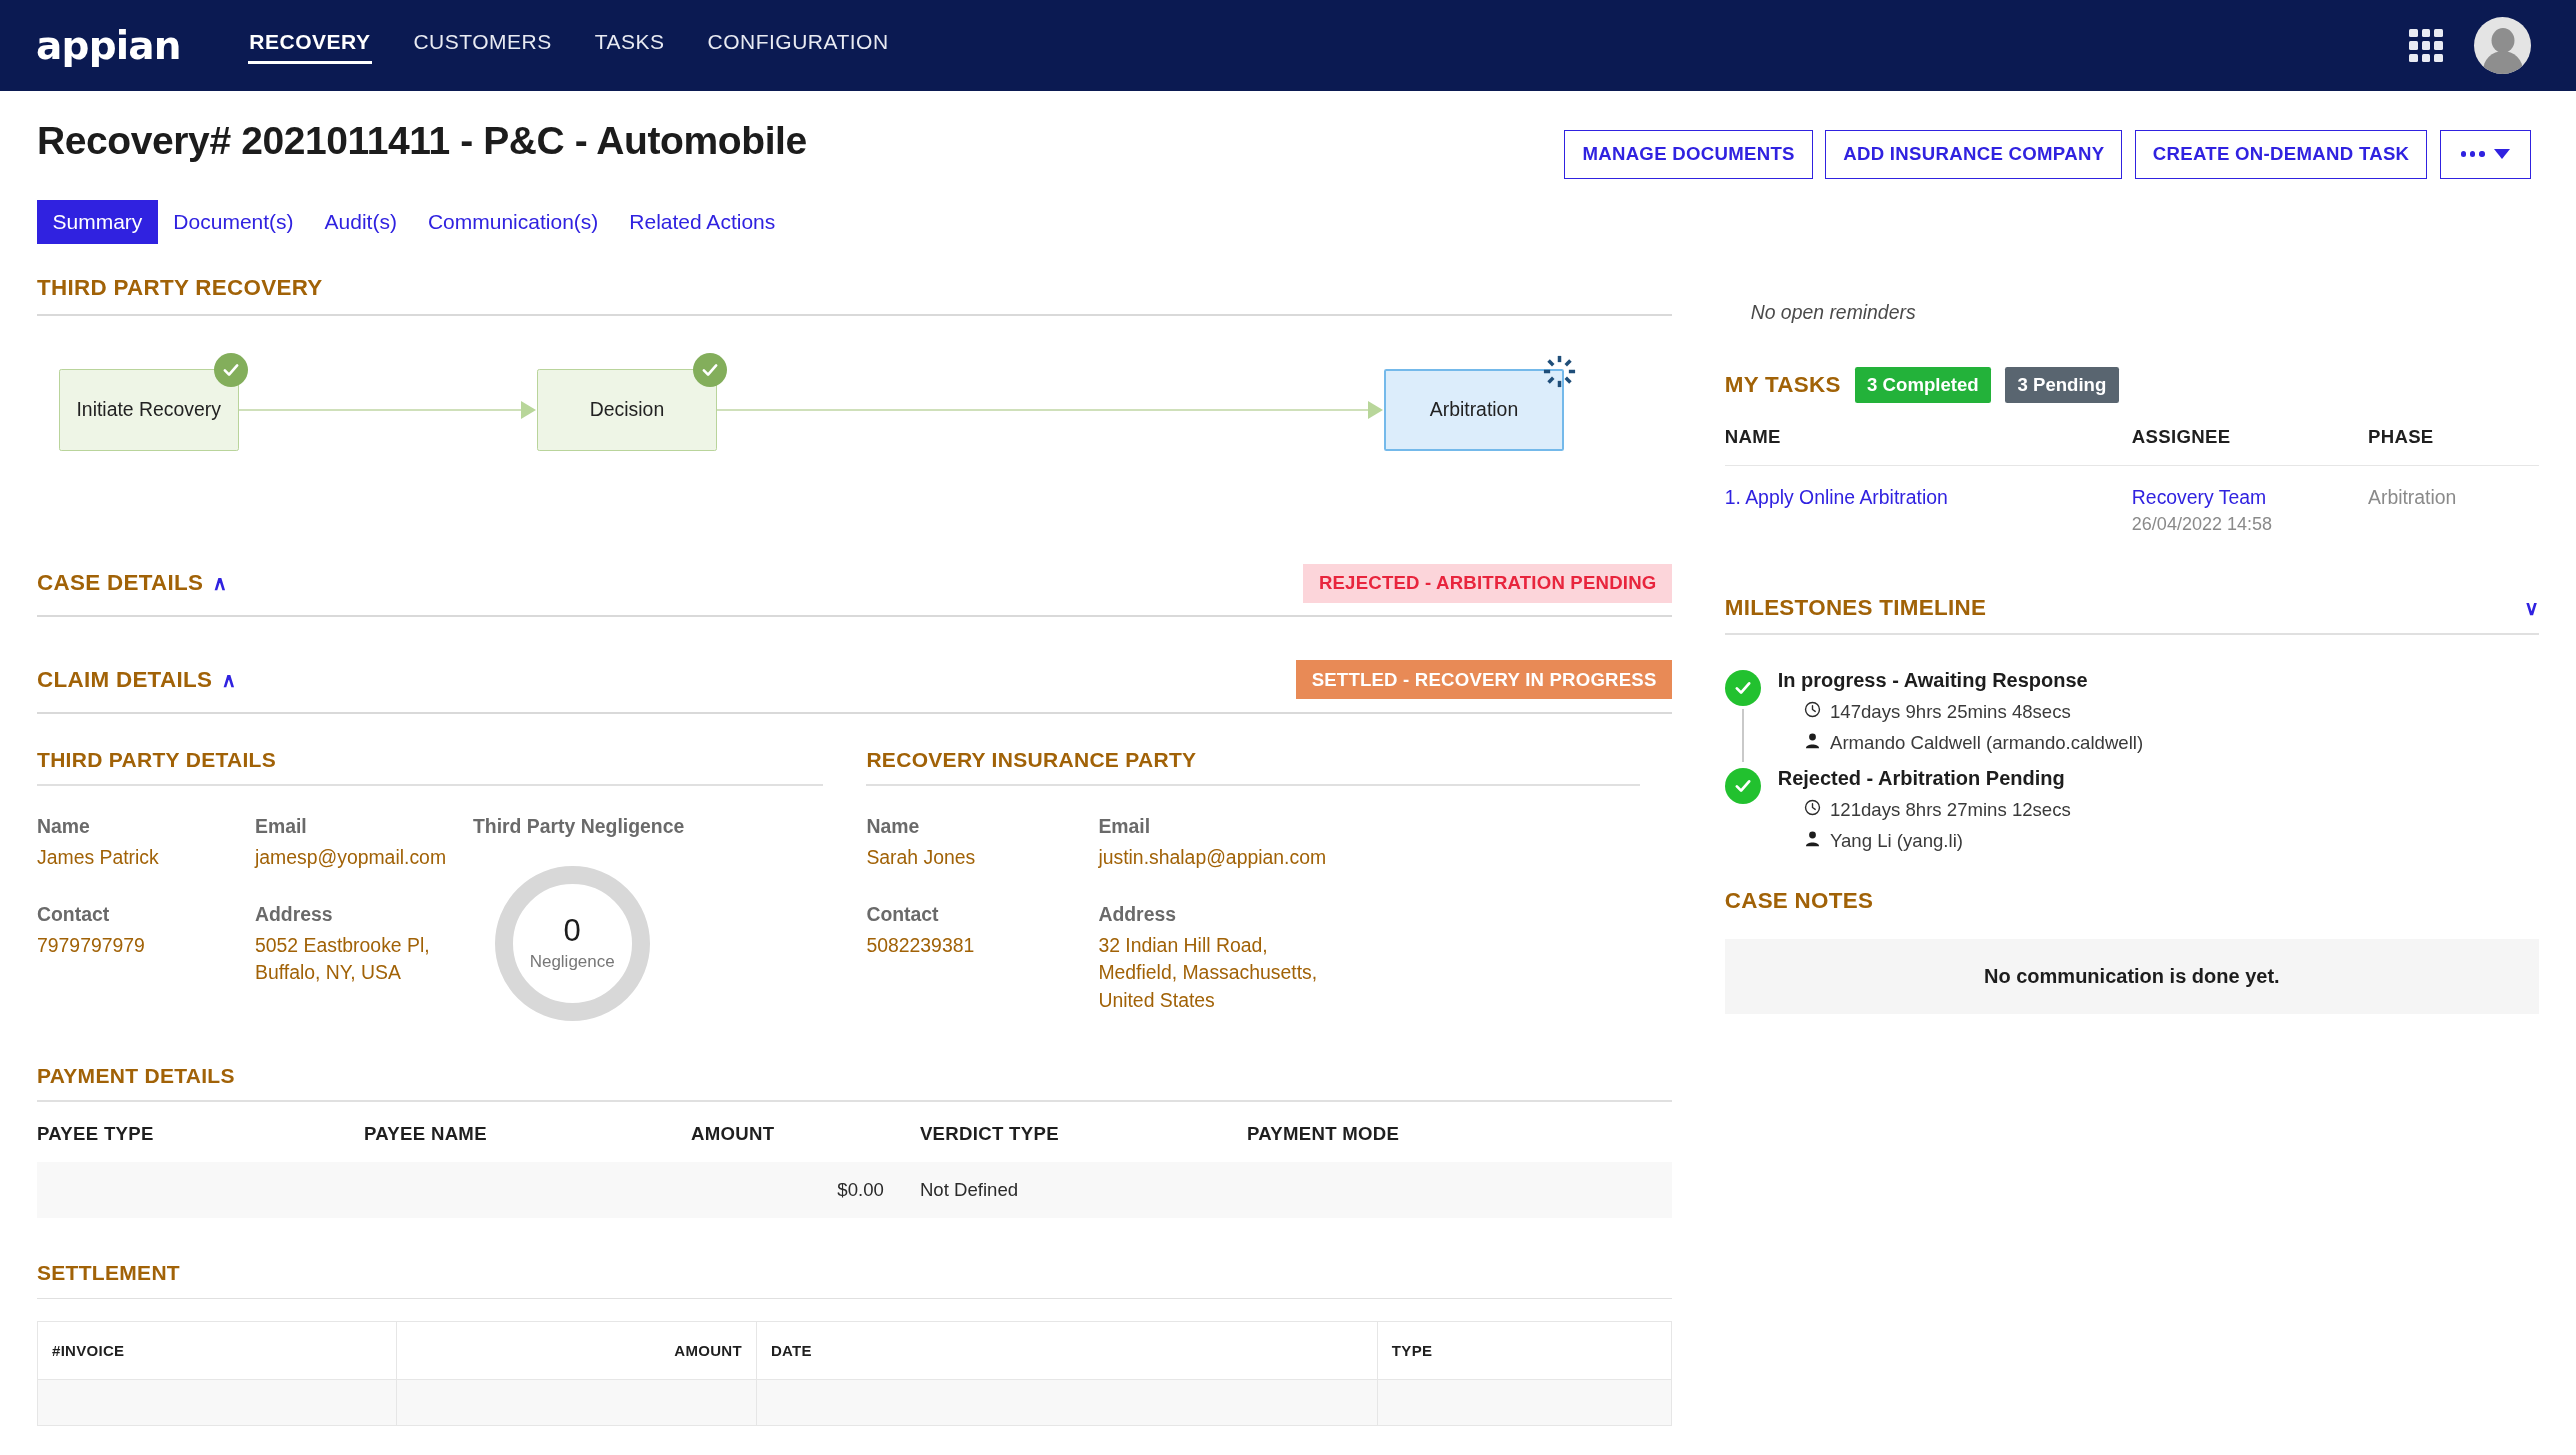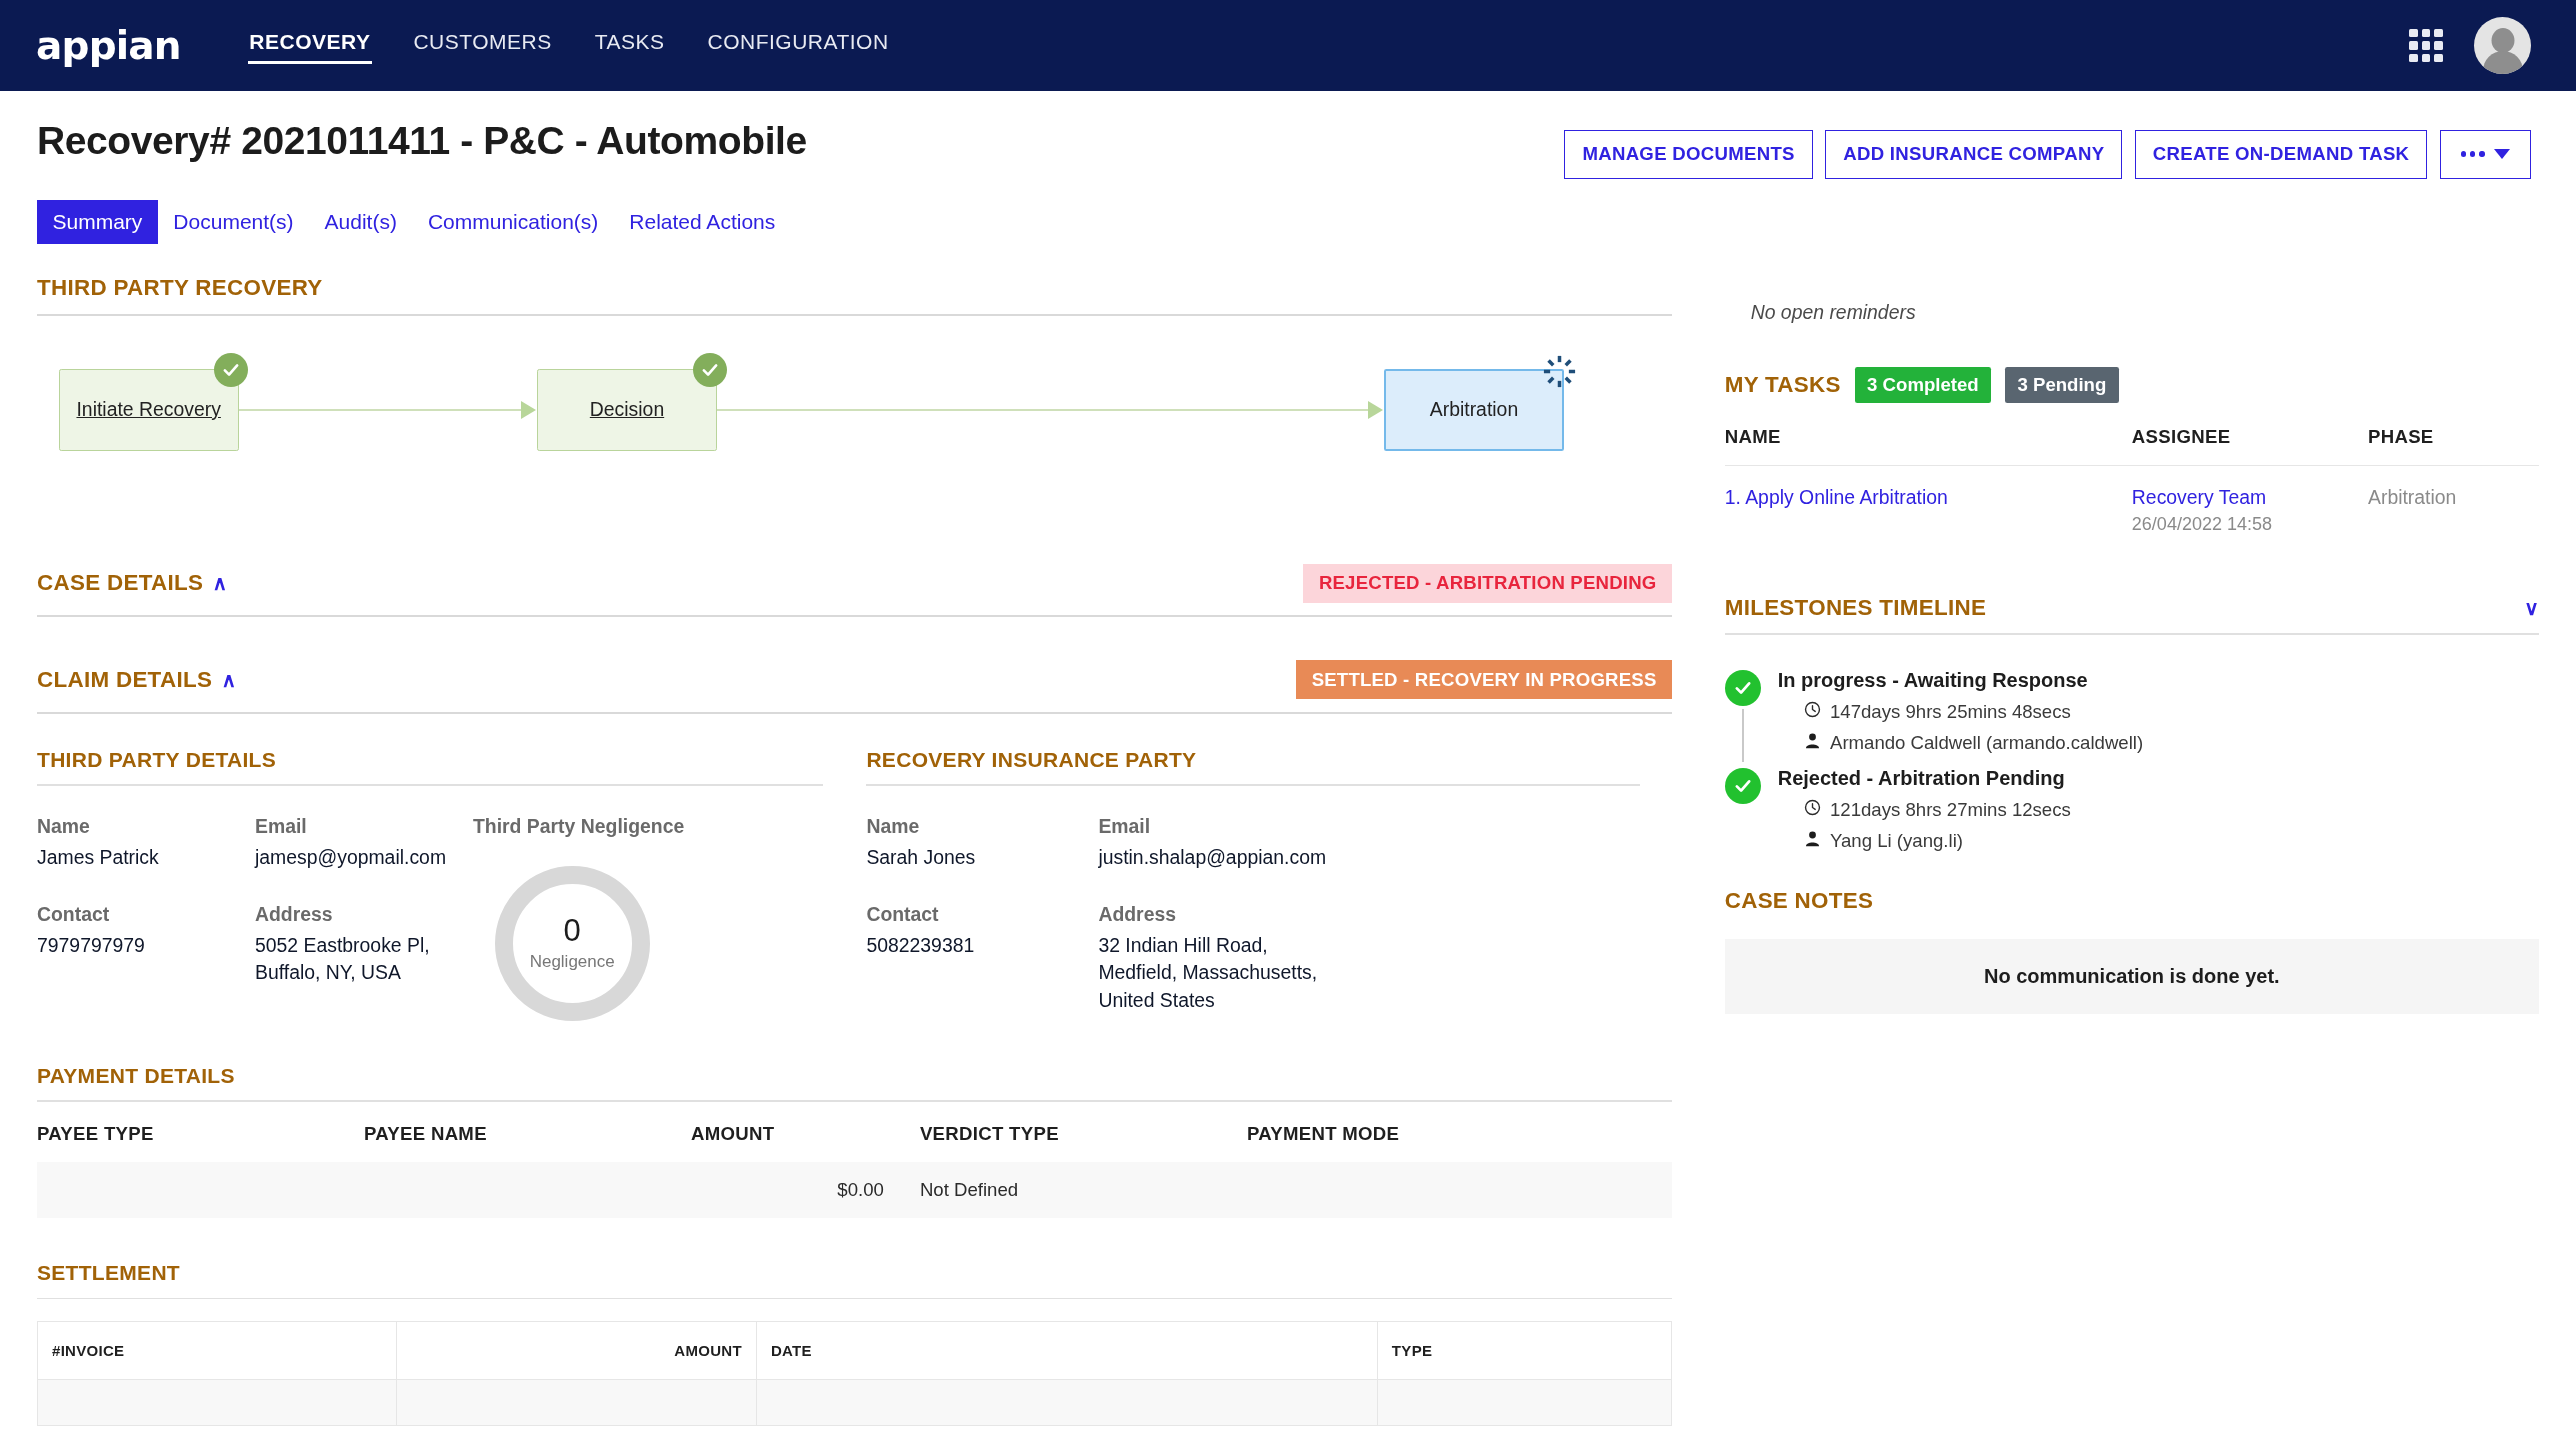--- a/index.html
+++ b/index.html
@@ -194,21 +194,21 @@
     top: 34px;
     width: 180px;
     height: 82px;
     display: flex;
     align-items: center;
     justify-content: center;
     font-size: 19.4px;
     color: #222;
     border-radius: 2.3px;
   }
-  .node.done { background: #eef5e6; border: 1.5px solid #b9d49b; text-decoration: underline; }
+  .node.done { background: #eef5e6; border: 1.5px solid #b9d49b; }
   .node.active { background: #dcedfb; border: 2.3px solid #74b9ea; }
   .node .check {
     position: absolute;
     top: -17px; right: -10.8px;
     width: 34px; height: 34px;
     border-radius: 50%;
     background: #83ae5b;
     display: flex; align-items: center; justify-content: center;
   }
   .node .check svg { display: block; }
@@ -243,21 +243,21 @@
   .fgroup { width: 218px; flex: 0 0 218px; }
   .fgroup.wide { width: 232px; flex: 0 0 232px; }
   .flabel {
     font-size: 19.4px;
     font-weight: 700;
     color: #6a6a6a;
     margin-bottom: 6.2px;
   }
   .fvalue {
     font-size: 19.4px;
-    color: #0f172a;
+    color: #a16207;
     line-height: 1.42;
     word-break: break-word;
     margin-bottom: 31px;
   }
   .fvalue.last { margin-bottom: 0; }
 
   .gauge-wrap { flex: 1; display: flex; flex-direction: column; }
   .gauge {
     width: 155px; height: 155px;
     border-radius: 50%;

